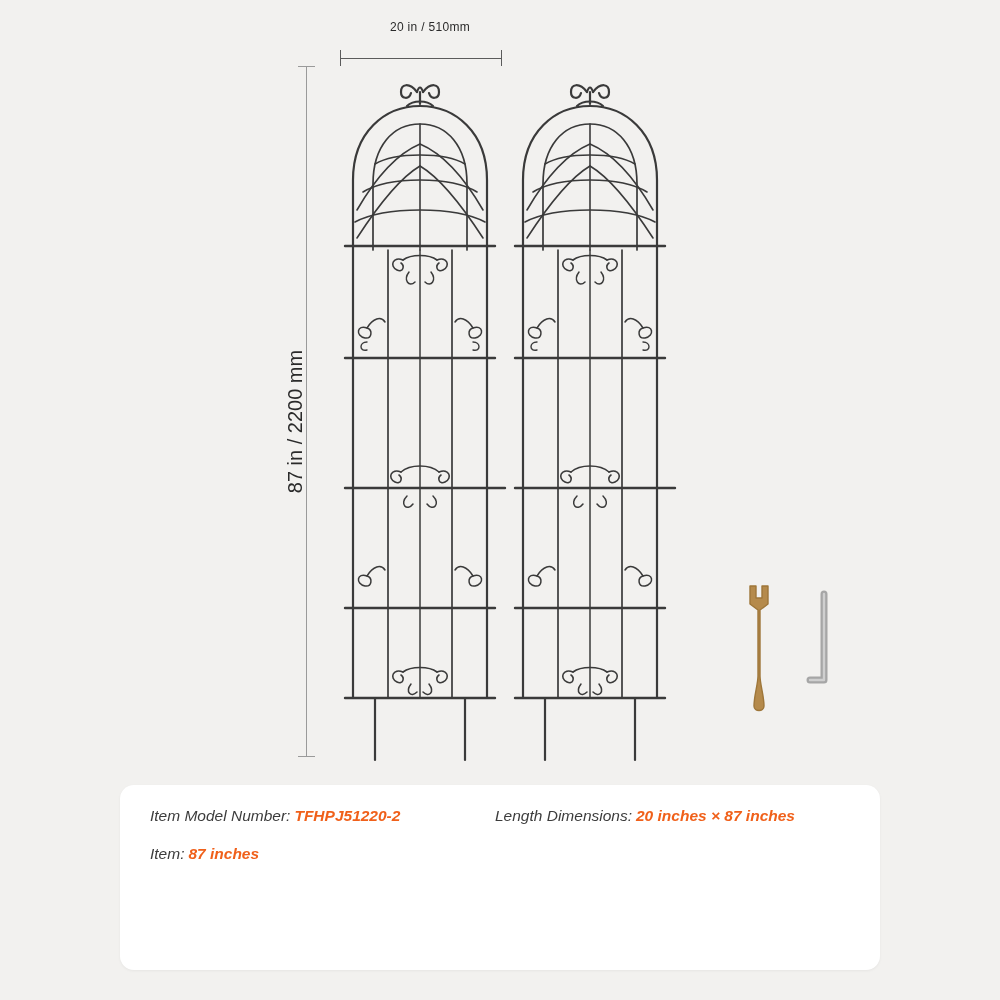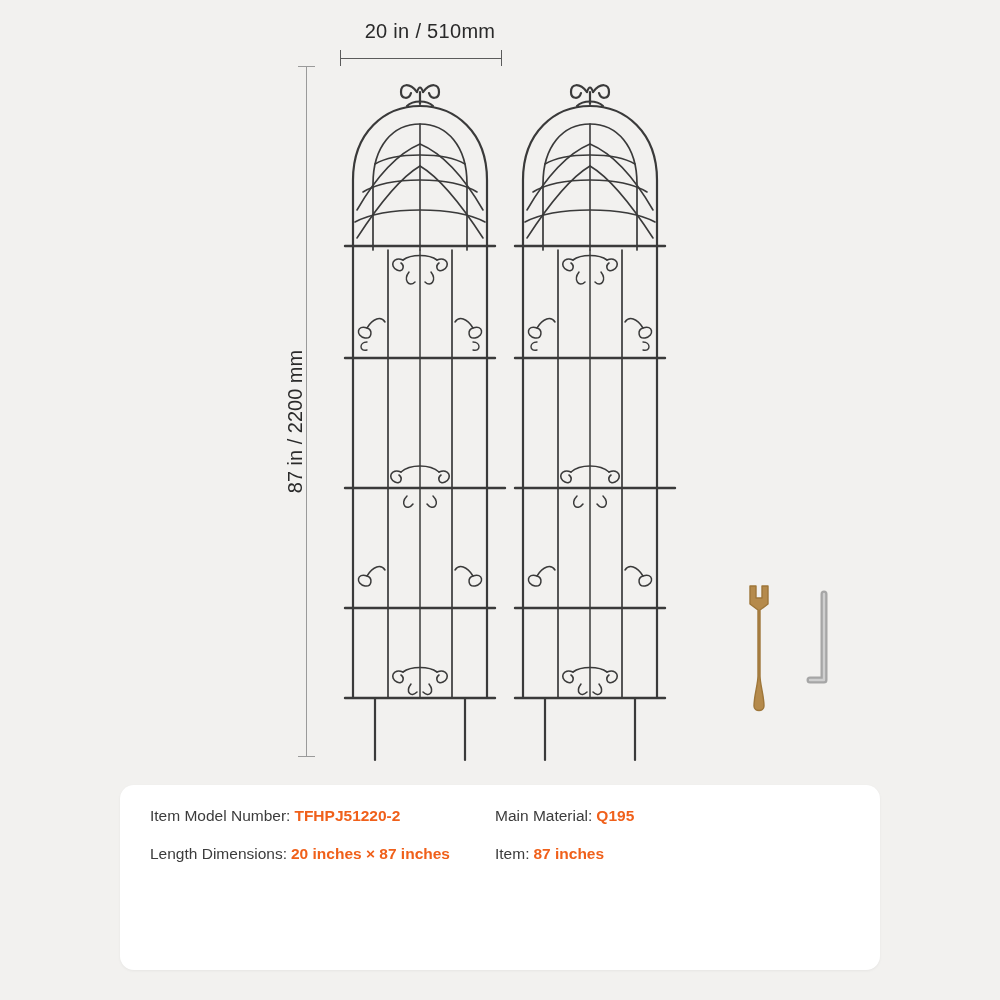--- a/index.html
+++ b/index.html
@@ -19,21 +19,21 @@
     height: 1000px;
   }
 
   
   .dim-top-label {
     position: absolute;
     left: 330px;
     top: 20px;
     width: 200px;
     text-align: center;
-    font-size: 20px;
+    font-size: 12px;
     color: #2a2a2a;
     letter-spacing: 0.3px;
   }
   .dim-top-line {
     position: absolute;
     left: 340px;
     top: 58px;
     width: 162px;
     height: 1px;
     background: #5b5b5b;
@@ -111,20 +111,21 @@
     position: absolute;
     left: 120px;
     top: 785px;
     width: 760px;
     height: 185px;
     background: #ffffff;
     border-radius: 14px;
     box-shadow: 0 1px 3px rgba(0,0,0,0.05);
     padding: 22px 30px 0 30px;
     box-sizing: border-box;
+    font-style: italic;
   }
   .spec-grid {
     display: grid;
     grid-template-columns: 345px 1fr;
     row-gap: 20px;
   }
   .spec-item {
     font-size: 15.5px;
     color: #3a3a3a;
     white-space: nowrap;
@@ -248,23 +249,20 @@
 
   <div class="spec-card">
     <div class="spec-grid">
 
       <div class="spec-item">
         <span class="spec-label">Item Model Number:</span><span class="spec-value">TFHPJ51220-2</span>
       </div>
 
 
 
-      <div class="spec-item">
-        <span class="spec-label">Main Material:</span><span class="spec-value">Q195</span>
-      </div>
 
 
       <div class="spec-item">
         <span class="spec-label">Length Dimensions:</span><span class="spec-value">20 inches × 87 inches</span>
       </div>
 
       <div class="spec-item">
         <span class="spec-label">Item:</span><span class="spec-value">87 inches</span>
       </div>
 

